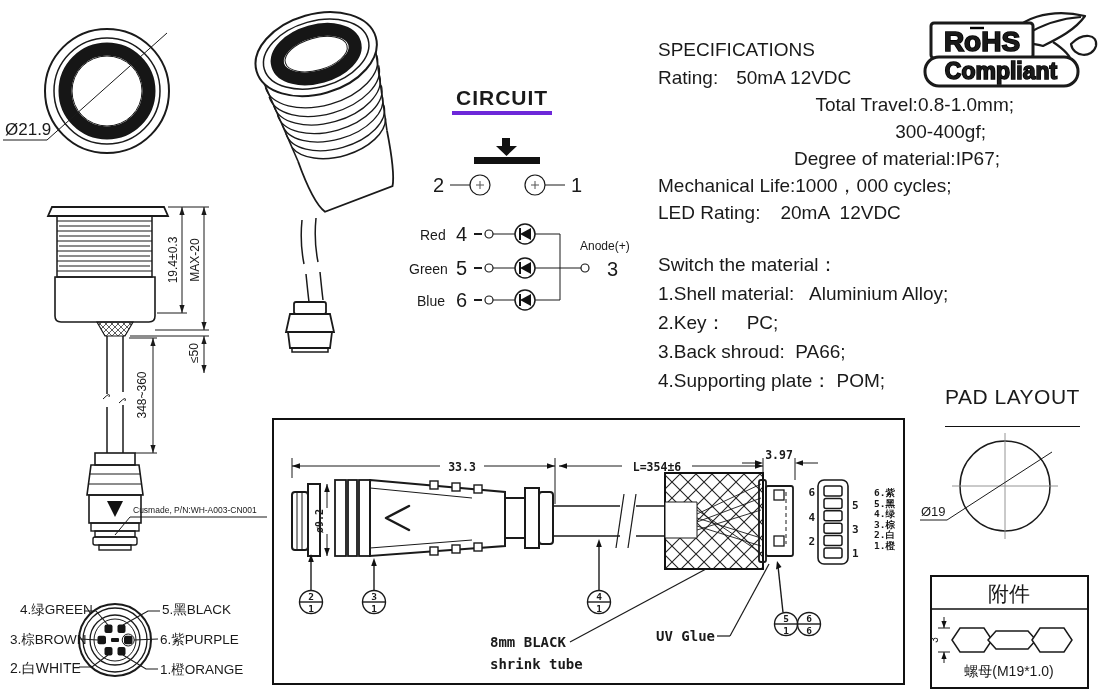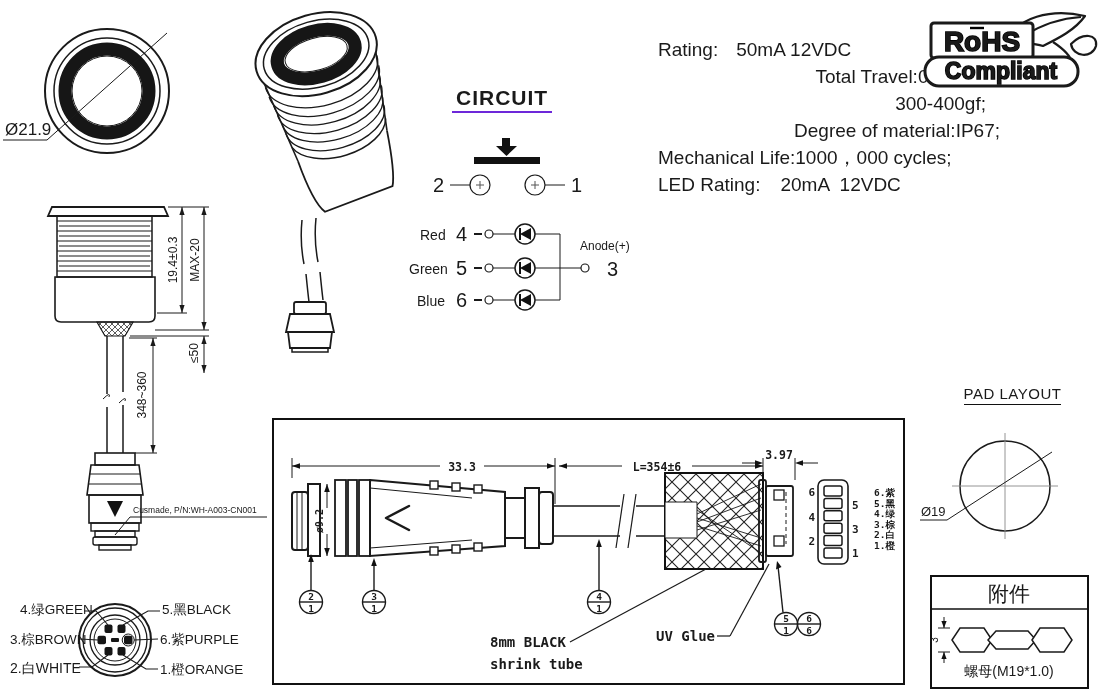--- a/index.html
+++ b/index.html
@@ -13,25 +13,25 @@
   
   .specs{width:356px;font-size:19px;line-height:27px;}
   .specs .title{margin-bottom:1px;}
   .spec-row{display:flex;}
   .spec-row span{white-space:pre-wrap;}
   .spec-row.spread{justify-content:flex-end;}
   
   .materials{width:345px;font-size:19px;line-height:29px;}
   .materials div{white-space:pre-wrap;}
   
-  .circuit-title{font-size:21px;font-weight:600;letter-spacing:1px;border-bottom:2px solid #6d28d9;
+  .circuit-title{font-size:21px;font-weight:600;letter-spacing:1px;border-bottom:4px solid #6d28d9;
                  padding:0 4px 1px 4px;display:inline-block;}
   
-  .pad-title{font-size:15px;letter-spacing:0.5px;border-bottom:1.5px solid #111;
-             padding-bottom:2px;display:inline-block;}
+  .pad-title{font-size:21px;letter-spacing:0.5px;border-bottom:1.5px solid #111;
+             padding-bottom:17px;display:inline-block;}
 </style>
 </head>
 <body>
 
 <div id="canvas">
 
   <svg class="abs" style="left:0px;top:5px" width="200" height="175">
     <g>
       <circle cx="107" cy="86" r="62" class="ln" stroke-width="2"></circle>
       <circle cx="107" cy="86" r="53" class="ln" stroke-width="1.5"></circle>
@@ -217,20 +217,21 @@
     <text x="61" y="131" font-size="20">4</text>
     <text x="14" y="164" font-size="14">Green</text>
     <text x="61" y="165" font-size="20">5</text>
     <text x="22" y="196" font-size="14">Blue</text>
     <text x="61" y="197" font-size="20">6</text>
     <text x="185" y="140" font-size="12">Anode(+)</text>
     <text x="212" y="166" font-size="20">3</text>
   </svg>
 
   <div class="abs specs" style="left:658px;top:36px">
+    <div class="title">SPECIFICATIONS</div>
     <div class="spec-row">
       <span>Rating:</span>
       <span style="margin-left:18px">50mA 12VDC</span>
     </div>
     <div class="spec-row spread">
       <span>Total Travel:</span>
       <span>0.8-1.0mm;</span>
     </div>
     <div class="spec-row spread" style="padding-right:28px">
       <span>300-400gf;</span>
@@ -256,20 +257,27 @@
       <path d="M 148,38 C 160,26 175,28 173,40 C 169,53 150,51 148,38 Z"></path>
       <path d="M 130,36 C 142,44 148,50 149,57" fill="none"></path>
     </g>
     <rect x="8" y="17" width="102" height="35" rx="3" fill="#fff" stroke="#1a1a1a" stroke-width="3"></rect>
     <text x="59" y="45" text-anchor="middle" font-size="28" font-weight="bold" fill="#fff" stroke="#000" stroke-width="1.6" style="paint-order:stroke">RoHS</text>
     <line x1="47" y1="22" x2="61" y2="22" stroke="#000" stroke-width="2.4"></line>
     <rect x="2" y="51" width="153" height="29" rx="14" fill="#fff" stroke="#1a1a1a" stroke-width="3"></rect>
     <text x="78" y="73" text-anchor="middle" font-size="23" font-weight="bold" fill="#fff" stroke="#000" stroke-width="1.5" style="paint-order:stroke">Compliant</text>
   </svg>
 
+  <div class="abs materials" style="left:658px;top:250px">
+    <div>Switch the material：</div>
+    <div>1.Shell material:   Aluminium Alloy;</div>
+    <div>2.Key：    PC;</div>
+    <div>3.Back shroud:  PA66;</div>
+    <div>4.Supporting plate： POM;</div>
+  </div>
 
   <div class="abs" style="left:930px;top:385px;width:165px;text-align:center">
     <span class="pad-title">PAD LAYOUT</span>
   </div>
   <svg class="abs" style="left:918px;top:408px" width="182" height="160">
     <g>
       <circle cx="87" cy="78" r="45" class="ln" stroke-width="1.5"></circle>
       <line x1="34" y1="78" x2="140" y2="78" stroke="#888" stroke-width="0.9"></line>
       <line x1="87" y1="25" x2="87" y2="131" stroke="#888" stroke-width="0.9"></line>
       <line x1="2" y1="112" x2="29" y2="112" class="ln thin"></line>

